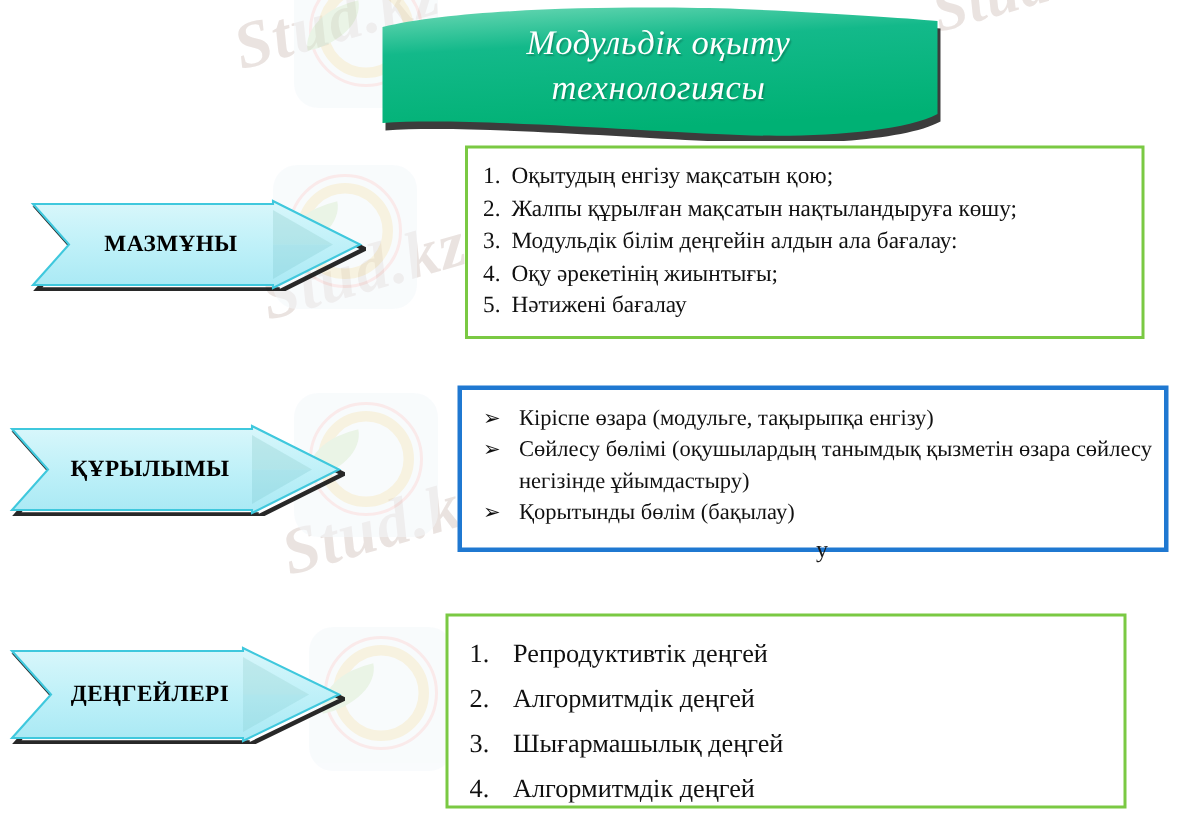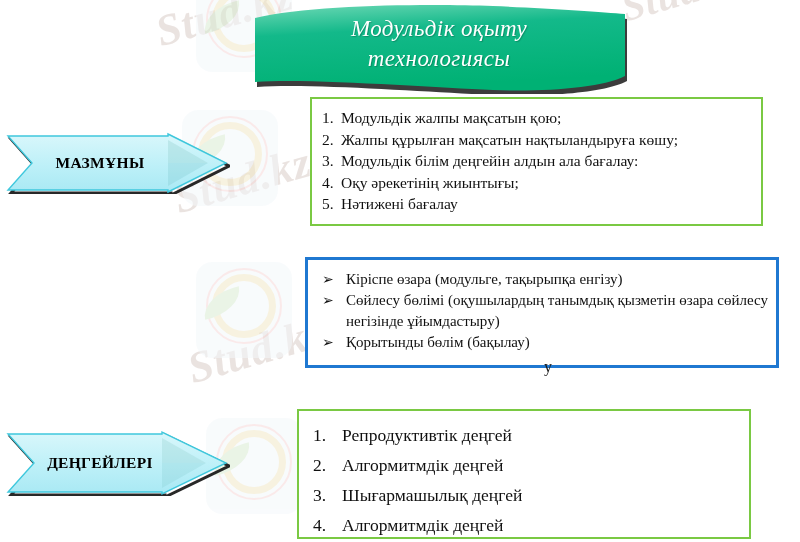--- a/index.html
+++ b/index.html
@@ -248,21 +248,21 @@
       </defs>
       <path d="M12,80 C12,80 12,16 12,16 C70,2 190,2 250,4 C300,6 360,10 382,12 L382,74 C360,86 300,90 250,88 C190,86 70,76 12,80 Z" fill="#1a1a1a" transform="translate(2,5)" opacity="0.85"></path>
       <path d="M12,80 C12,80 12,16 12,16 C70,2 190,2 250,4 C300,6 360,10 382,12 L382,74 C360,86 300,90 250,88 C190,86 70,76 12,80 Z" fill="url(#bannerGrad)"></path>
     </svg>
     <div class="banner-title">
       <div>Модульдік оқыту</div>
       <div>технологиясы</div>
     </div>
   </div>
 
-  <div class="arrow" style="left:2px; top:132px; width:228px; height:62px;">
+  <div class="arrow" style="left:16px; top:132px; width:228px; height:62px;">
     <svg width="228" height="62" viewBox="0 0 228 62" xmlns="http://www.w3.org/2000/svg" aria-hidden="true">
       <defs>
         <linearGradient id="arrGrad1" x1="0" y1="0" x2="0" y2="1">
           <stop offset="0%" stop-color="#d9f7fb"></stop>
           <stop offset="55%" stop-color="#bdf0f8"></stop>
           <stop offset="100%" stop-color="#a9e9f4"></stop>
         </linearGradient>
       </defs>
       <path d="M8,56 L170,56 L170,56 L170,56 Z" fill="none"></path>
       <path d="M6,4 L166,4 L166,2 L224,31 L166,60 L166,58 L6,58 L30,31 Z" fill="none" stroke="#111111" stroke-width="3" transform="translate(3,3)" opacity="0.9"></path>
@@ -270,41 +270,57 @@
       <path d="M166,8 L166,31 L206,31 Z" fill="#9fd8d8" opacity="0.45"></path>
       <path d="M166,31 L206,31 L166,54 Z" fill="#7fc8cc" opacity="0.30"></path>
     </svg>
     <div class="arrow-label">МАЗМҰНЫ</div>
   </div>
 
   <div class="box box-green" id="box1">
     <ol class="numlist">
       <li>
         <span class="num">1.</span>
-        <span class="txt">Модульдік жалпы мақсатын қою;</span>
+        <span class="txt">Оқытудың енгізу мақсатын қою;</span>
       </li>
       <li>
         <span class="num">2.</span>
         <span class="txt">Жалпы құрылған мақсатын нақтыландыруға көшу;</span>
       </li>
       <li>
         <span class="num">3.</span>
         <span class="txt">Модульдік білім деңгейін алдын ала бағалау:</span>
       </li>
       <li>
         <span class="num">4.</span>
         <span class="txt">Оқу әрекетінің жиынтығы;</span>
       </li>
       <li>
         <span class="num">5.</span>
         <span class="txt">Нәтижені бағалау</span>
       </li>
     </ol>
   </div>
 
+  <div class="arrow" style="left:2px; top:282px; width:228px; height:62px;">
+    <svg width="228" height="62" viewBox="0 0 228 62" xmlns="http://www.w3.org/2000/svg" aria-hidden="true">
+      <defs>
+        <linearGradient id="arrGrad2" x1="0" y1="0" x2="0" y2="1">
+          <stop offset="0%" stop-color="#d9f7fb"></stop>
+          <stop offset="55%" stop-color="#bdf0f8"></stop>
+          <stop offset="100%" stop-color="#a9e9f4"></stop>
+        </linearGradient>
+      </defs>
+      <path d="M6,4 L166,4 L166,2 L224,31 L166,60 L166,58 L6,58 L30,31 Z" fill="none" stroke="#111111" stroke-width="3" transform="translate(3,3)" opacity="0.9"></path>
+      <path d="M6,4 L166,4 L166,2 L224,31 L166,60 L166,58 L6,58 L30,31 Z" fill="url(#arrGrad2)" stroke="#3fc8dd" stroke-width="1.4"></path>
+      <path d="M166,8 L166,31 L206,31 Z" fill="#9fd8d8" opacity="0.45"></path>
+      <path d="M166,31 L206,31 L166,54 Z" fill="#7fc8cc" opacity="0.30"></path>
+    </svg>
+    <div class="arrow-label">ҚҰРЫЛЫМЫ</div>
+  </div>
 
   <div class="box box-blue" id="box2">
     <ul class="arrlist">
       <li>
         <span class="bullet">➢</span>
         <span class="txt">Кіріспе өзара (модульге, тақырыпқа енгізу)</span>
       </li>
       <li>
         <span class="bullet">➢</span>
         <span class="txt">Сөйлесу бөлімі (оқушылардың танымдық қызметін өзара сөйлесу негізінде ұйымдастыру)</span>

